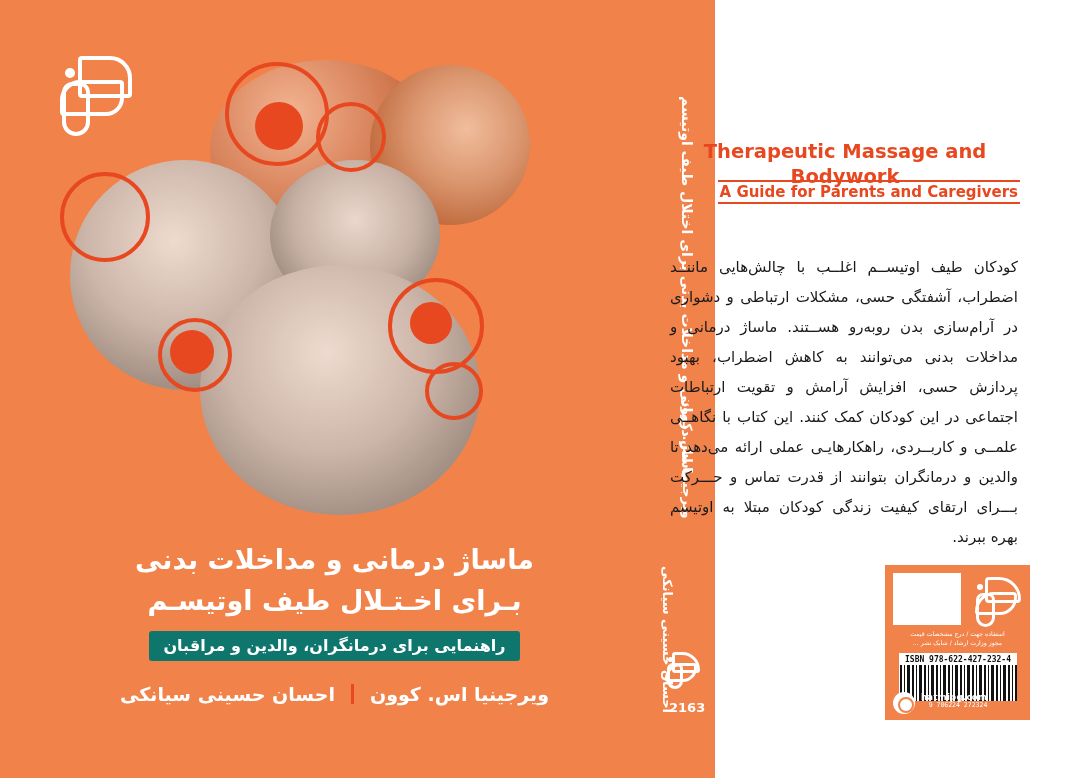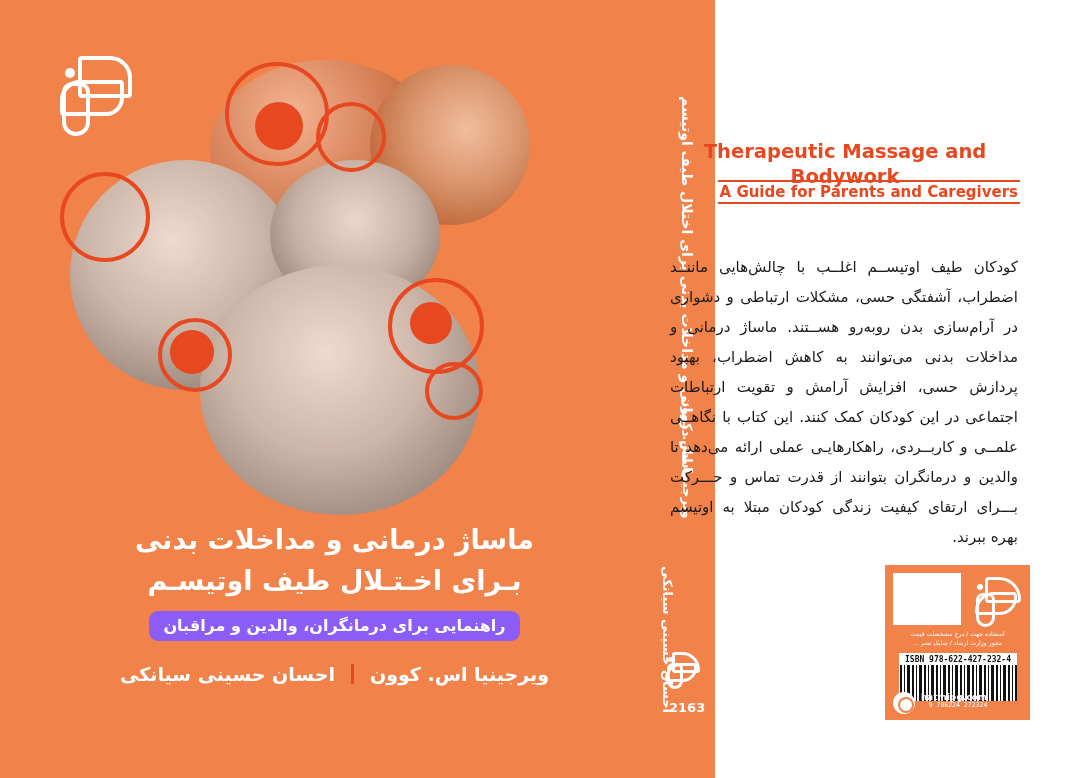--- a/index.html
+++ b/index.html
@@ -106,42 +106,42 @@
   .ph-overlay {
     position: absolute; inset: 0;
     background: rgba(240,130,74,0.18);
     mix-blend-mode: multiply;
   }
 
   
   .back-title {
     position: absolute;
     left: 0; right: 0;
-    top: 520px;
+    top: 540px;
     text-align: center;
     direction: rtl;
     margin-left: 16px;
   }
   .back-title .line1,
   .back-title .line2 {
     color: #ffffff;
     font-weight: bold;
     font-size: 27px;
     letter-spacing: 0.5px;
     line-height: 1.5;
   }
   .back-subtitle {
     display: inline-block;
     margin-top: 10px;
-    background: #8b5cf6;
+    background: #0f766e;
     color: #ffffff;
     font-weight: bold;
     font-size: 16px;
     padding: 5px 14px 6px;
-    border-radius: 9px;
+    border-radius: 3px;
   }
   .back-authors {
     margin-top: 22px;
     color: #ffffff;
     font-weight: bold;
     font-size: 19px;
     display: flex;
     justify-content: center;
     align-items: center;
     gap: 16px;

